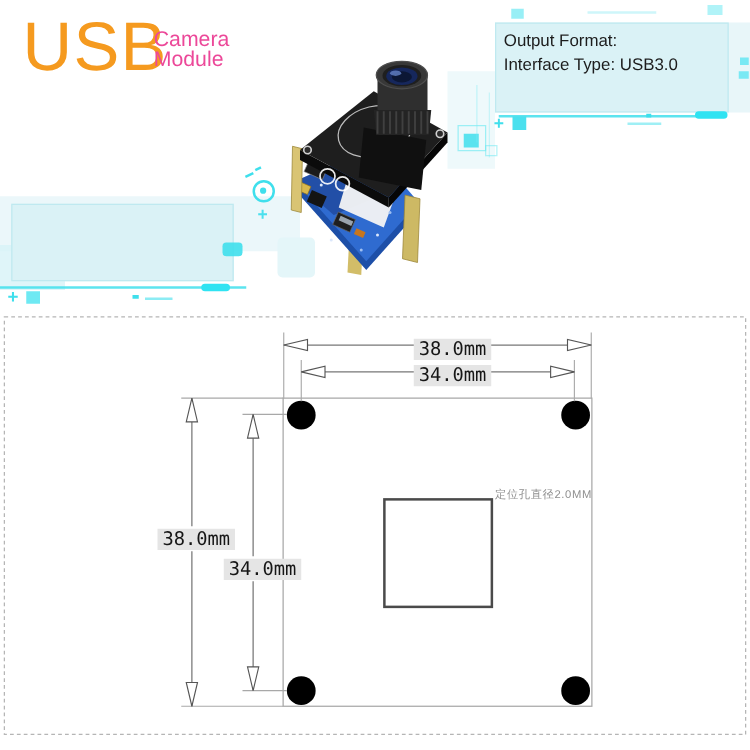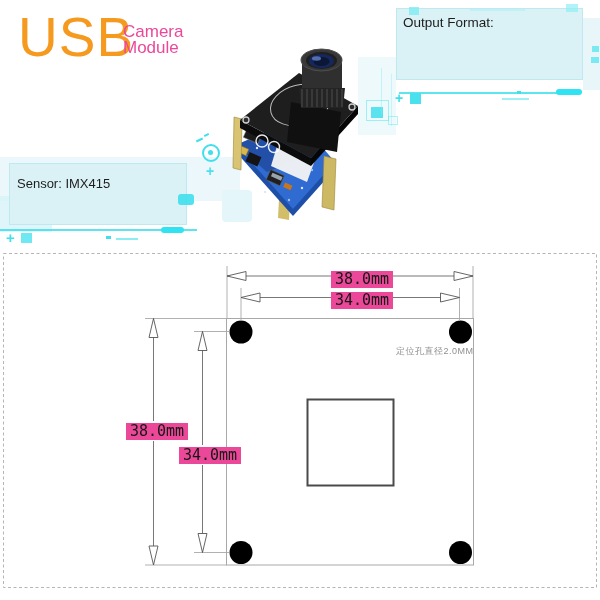--- a/index.html
+++ b/index.html
@@ -5,54 +5,54 @@
   html,body{margin:0;padding:0;background:#fff;}
   .page{position:relative;width:600px;height:600px;background:#fff;overflow:hidden;
         font-family:"Liberation Sans",sans-serif;}
   .abs{position:absolute;}
   
   .usb-word{left:18px;top:12px;font-size:55px;font-weight:normal;color:#F59A1F;
             letter-spacing:1px;line-height:50px;}
   .usb-sub{left:123px;top:24px;font-size:17px;line-height:16px;color:#ec4899;}
   
   .spec-box{background:#daf2f6;border:1px solid #bfe9f0;color:#1d1d1d;}
-  .out-box{left:396px;top:8px;width:187px;height:72px;font-size:13.5px;line-height:19px;
+  .out-box{left:396px;top:18px;width:187px;height:72px;font-size:13.5px;line-height:19px;
            padding:4px 0 0 6px;box-sizing:border-box;}
   .sen-box{left:9px;top:163px;width:178px;height:62px;font-size:13px;line-height:27px;
            padding:6px 0 0 7px;box-sizing:border-box;}
   
   .cy{background:#3fdfec;}
   .plus{color:#3fdfec;font-weight:bold;}
-  .dim-label{background:#ec4899;color:#161616;font-family:"DejaVu Sans Mono",monospace;
+  .dim-label{background:#e5e5e5;color:#161616;font-family:"DejaVu Sans Mono",monospace;
              font-size:15px;text-align:center;width:62px;line-height:17px;}
-  .note-label{color:#8f8f8f;font-size:9px;letter-spacing:.5px;}
+  .note-label{color:#8f8f8f;font-size:9px;letter-spacing:.5px;margin-top:44px;}
 </style>
 </head>
 <body>
 
 <div class="page">
 
   <div class="abs" style="left:0;top:157px;width:240px;height:44px;background:#ebf7fa;"></div>
   <div class="abs" style="left:0;top:196px;width:52px;height:36px;background:#d7f2f7;opacity:.8;"></div>
   <div class="abs" style="left:222px;top:190px;width:30px;height:32px;background:#e4f6f9;border-radius:4px;"></div>
   <div class="abs" style="left:358px;top:57px;width:38px;height:78px;background:#eef9fb;"></div>
   <div class="abs" style="left:583px;top:18px;width:17px;height:72px;background:#e8f6f9;"></div>
 
   <div class="abs usb-word">USB</div>
   <div class="abs usb-sub">
     <div>Camera</div>
     <div>Module</div>
   </div>
 
   <div class="abs spec-box out-box">
     <div>Output Format:</div>
+    <div>Interface Type: USB3.0</div>
   </div>
 
   <div class="abs spec-box sen-box">
-    <div>Sensor: IMX415</div>
   </div>
 
   <div class="abs cy" style="left:0;top:229px;width:197px;height:2px;opacity:.85;"></div>
   <div class="abs cy" style="left:161px;top:227px;width:23px;height:6px;border-radius:3px;background:#2fe3f2;"></div>
   <div class="abs cy" style="left:106px;top:236px;width:5px;height:3px;"></div>
   <div class="abs cy" style="left:116px;top:238px;width:22px;height:2px;opacity:.6;"></div>
   <div class="abs plus" style="left:6px;top:229px;font-size:15px;">+</div>
   <div class="abs" style="left:21px;top:233px;width:11px;height:10px;background:#55e5f1;opacity:.85;"></div>
 
   <div class="abs cy" style="left:399px;top:92px;width:182px;height:2px;opacity:.85;"></div>

